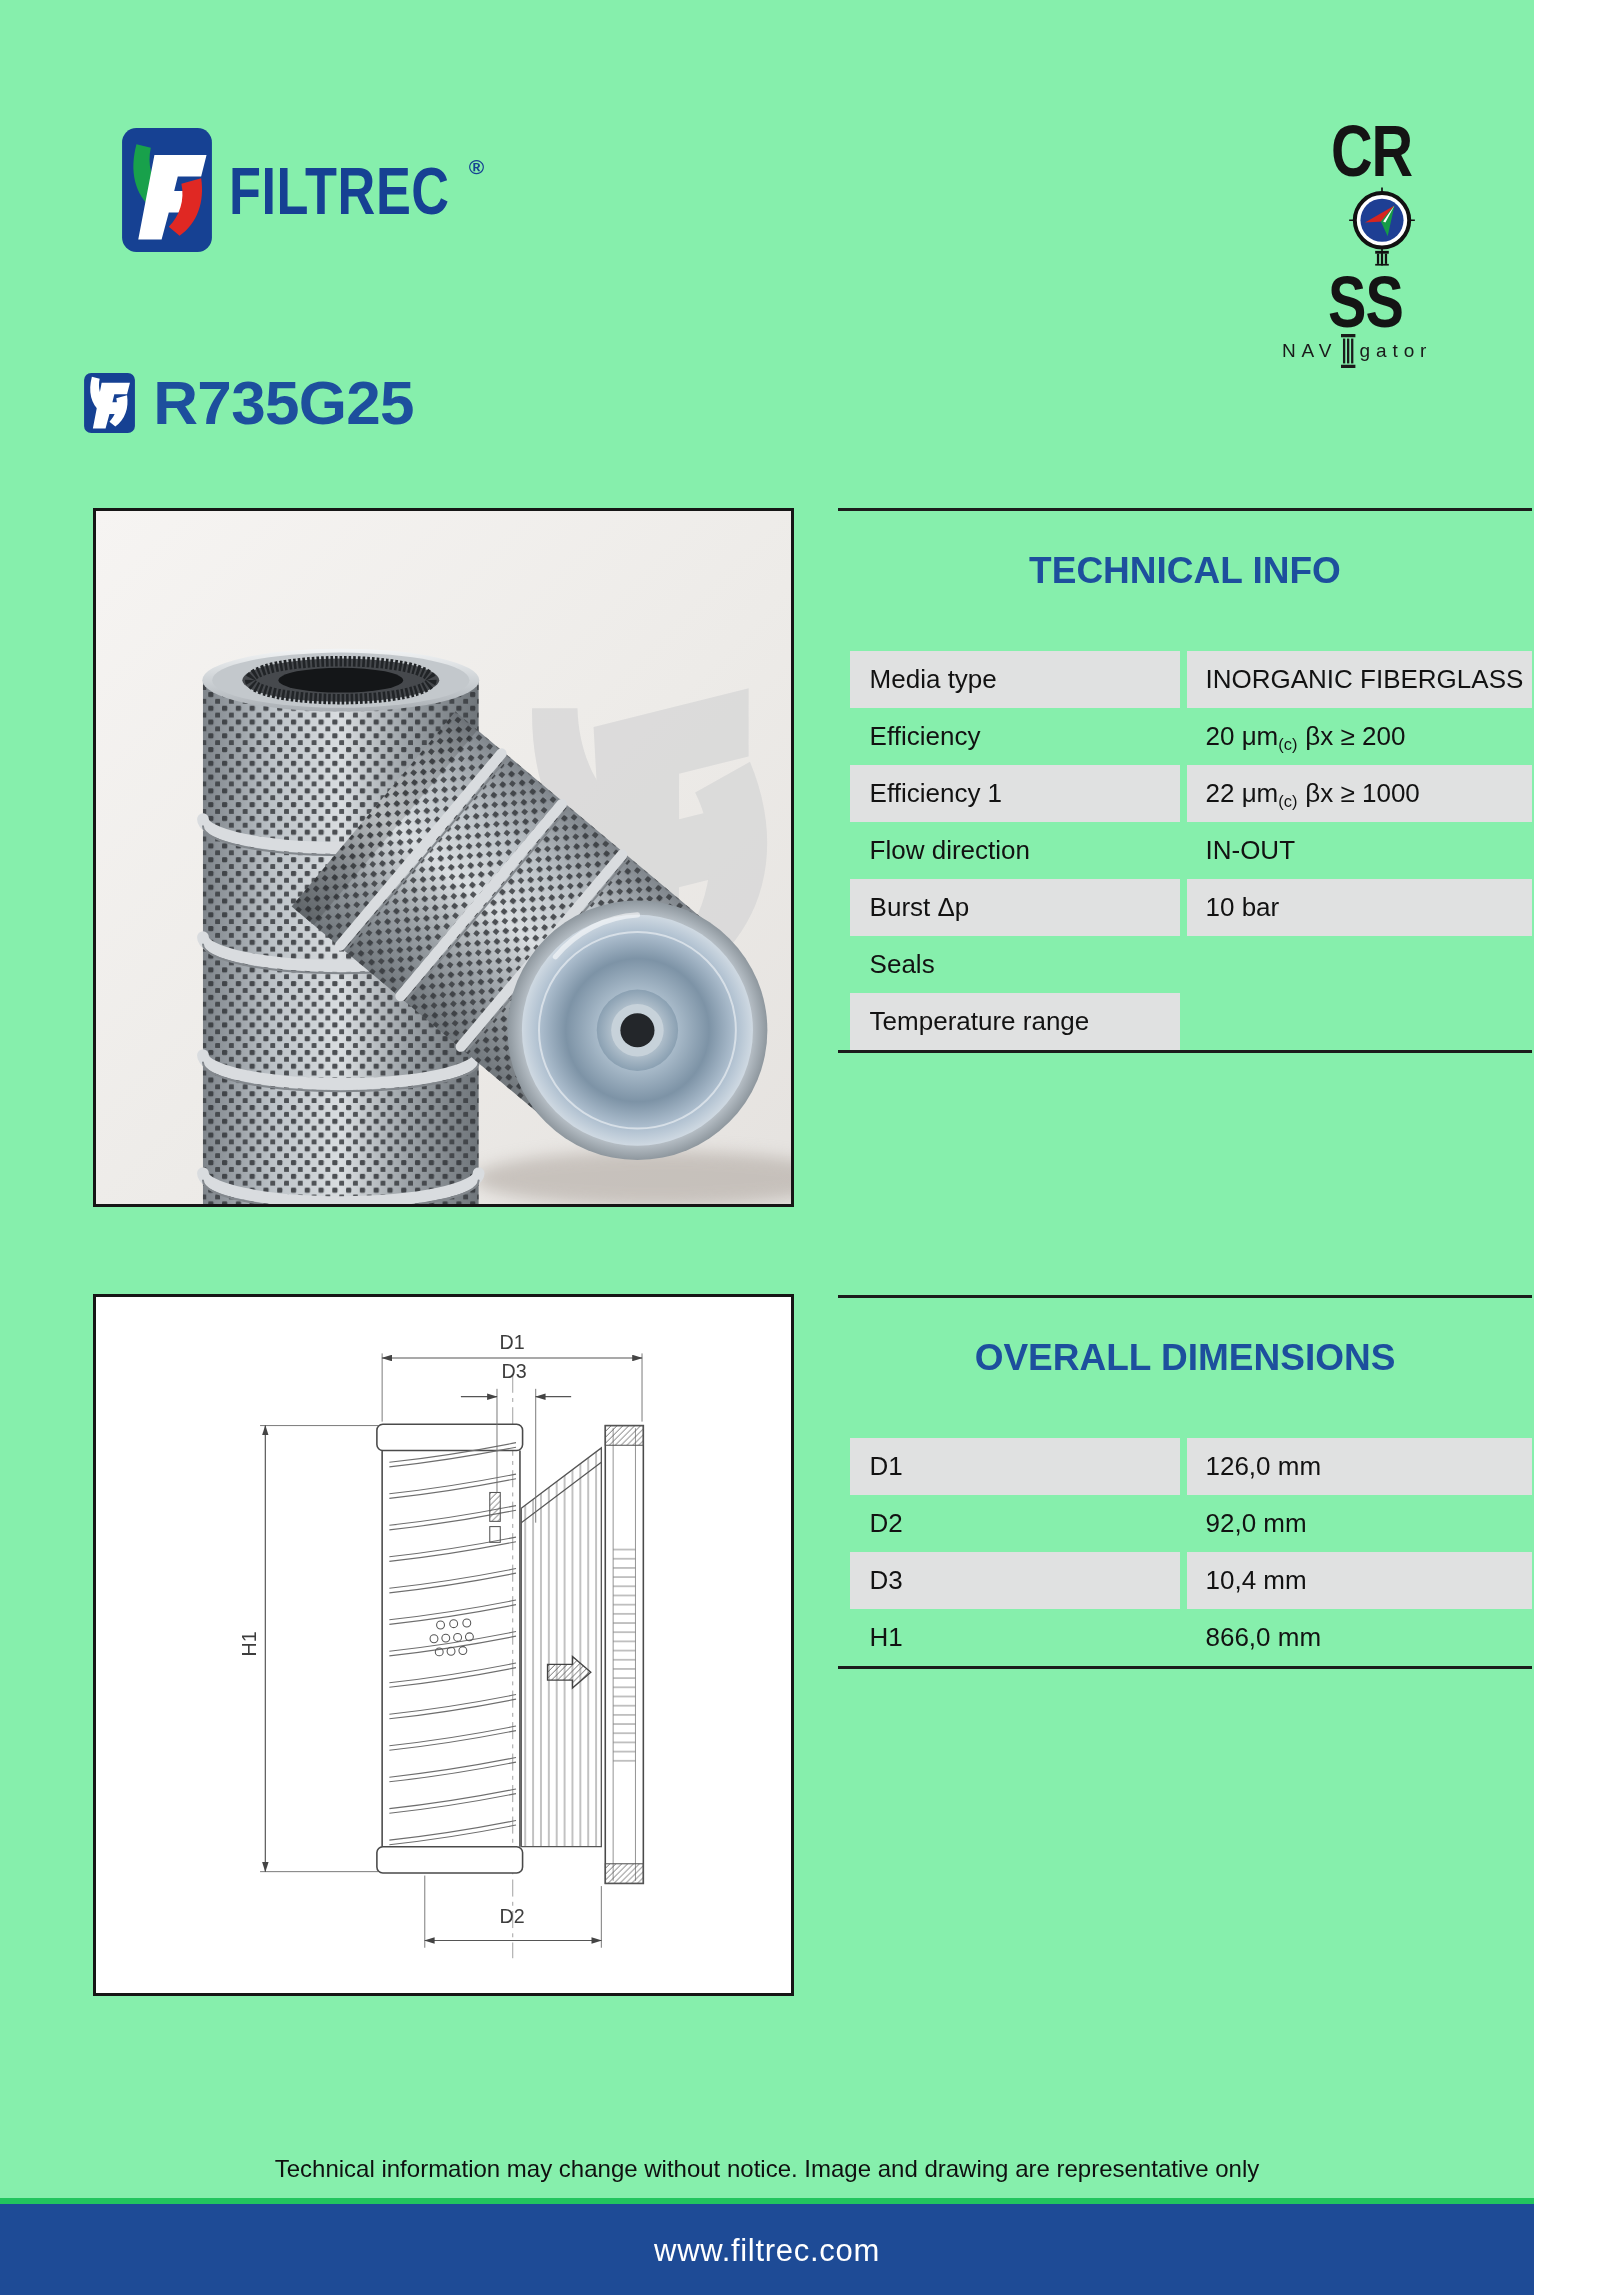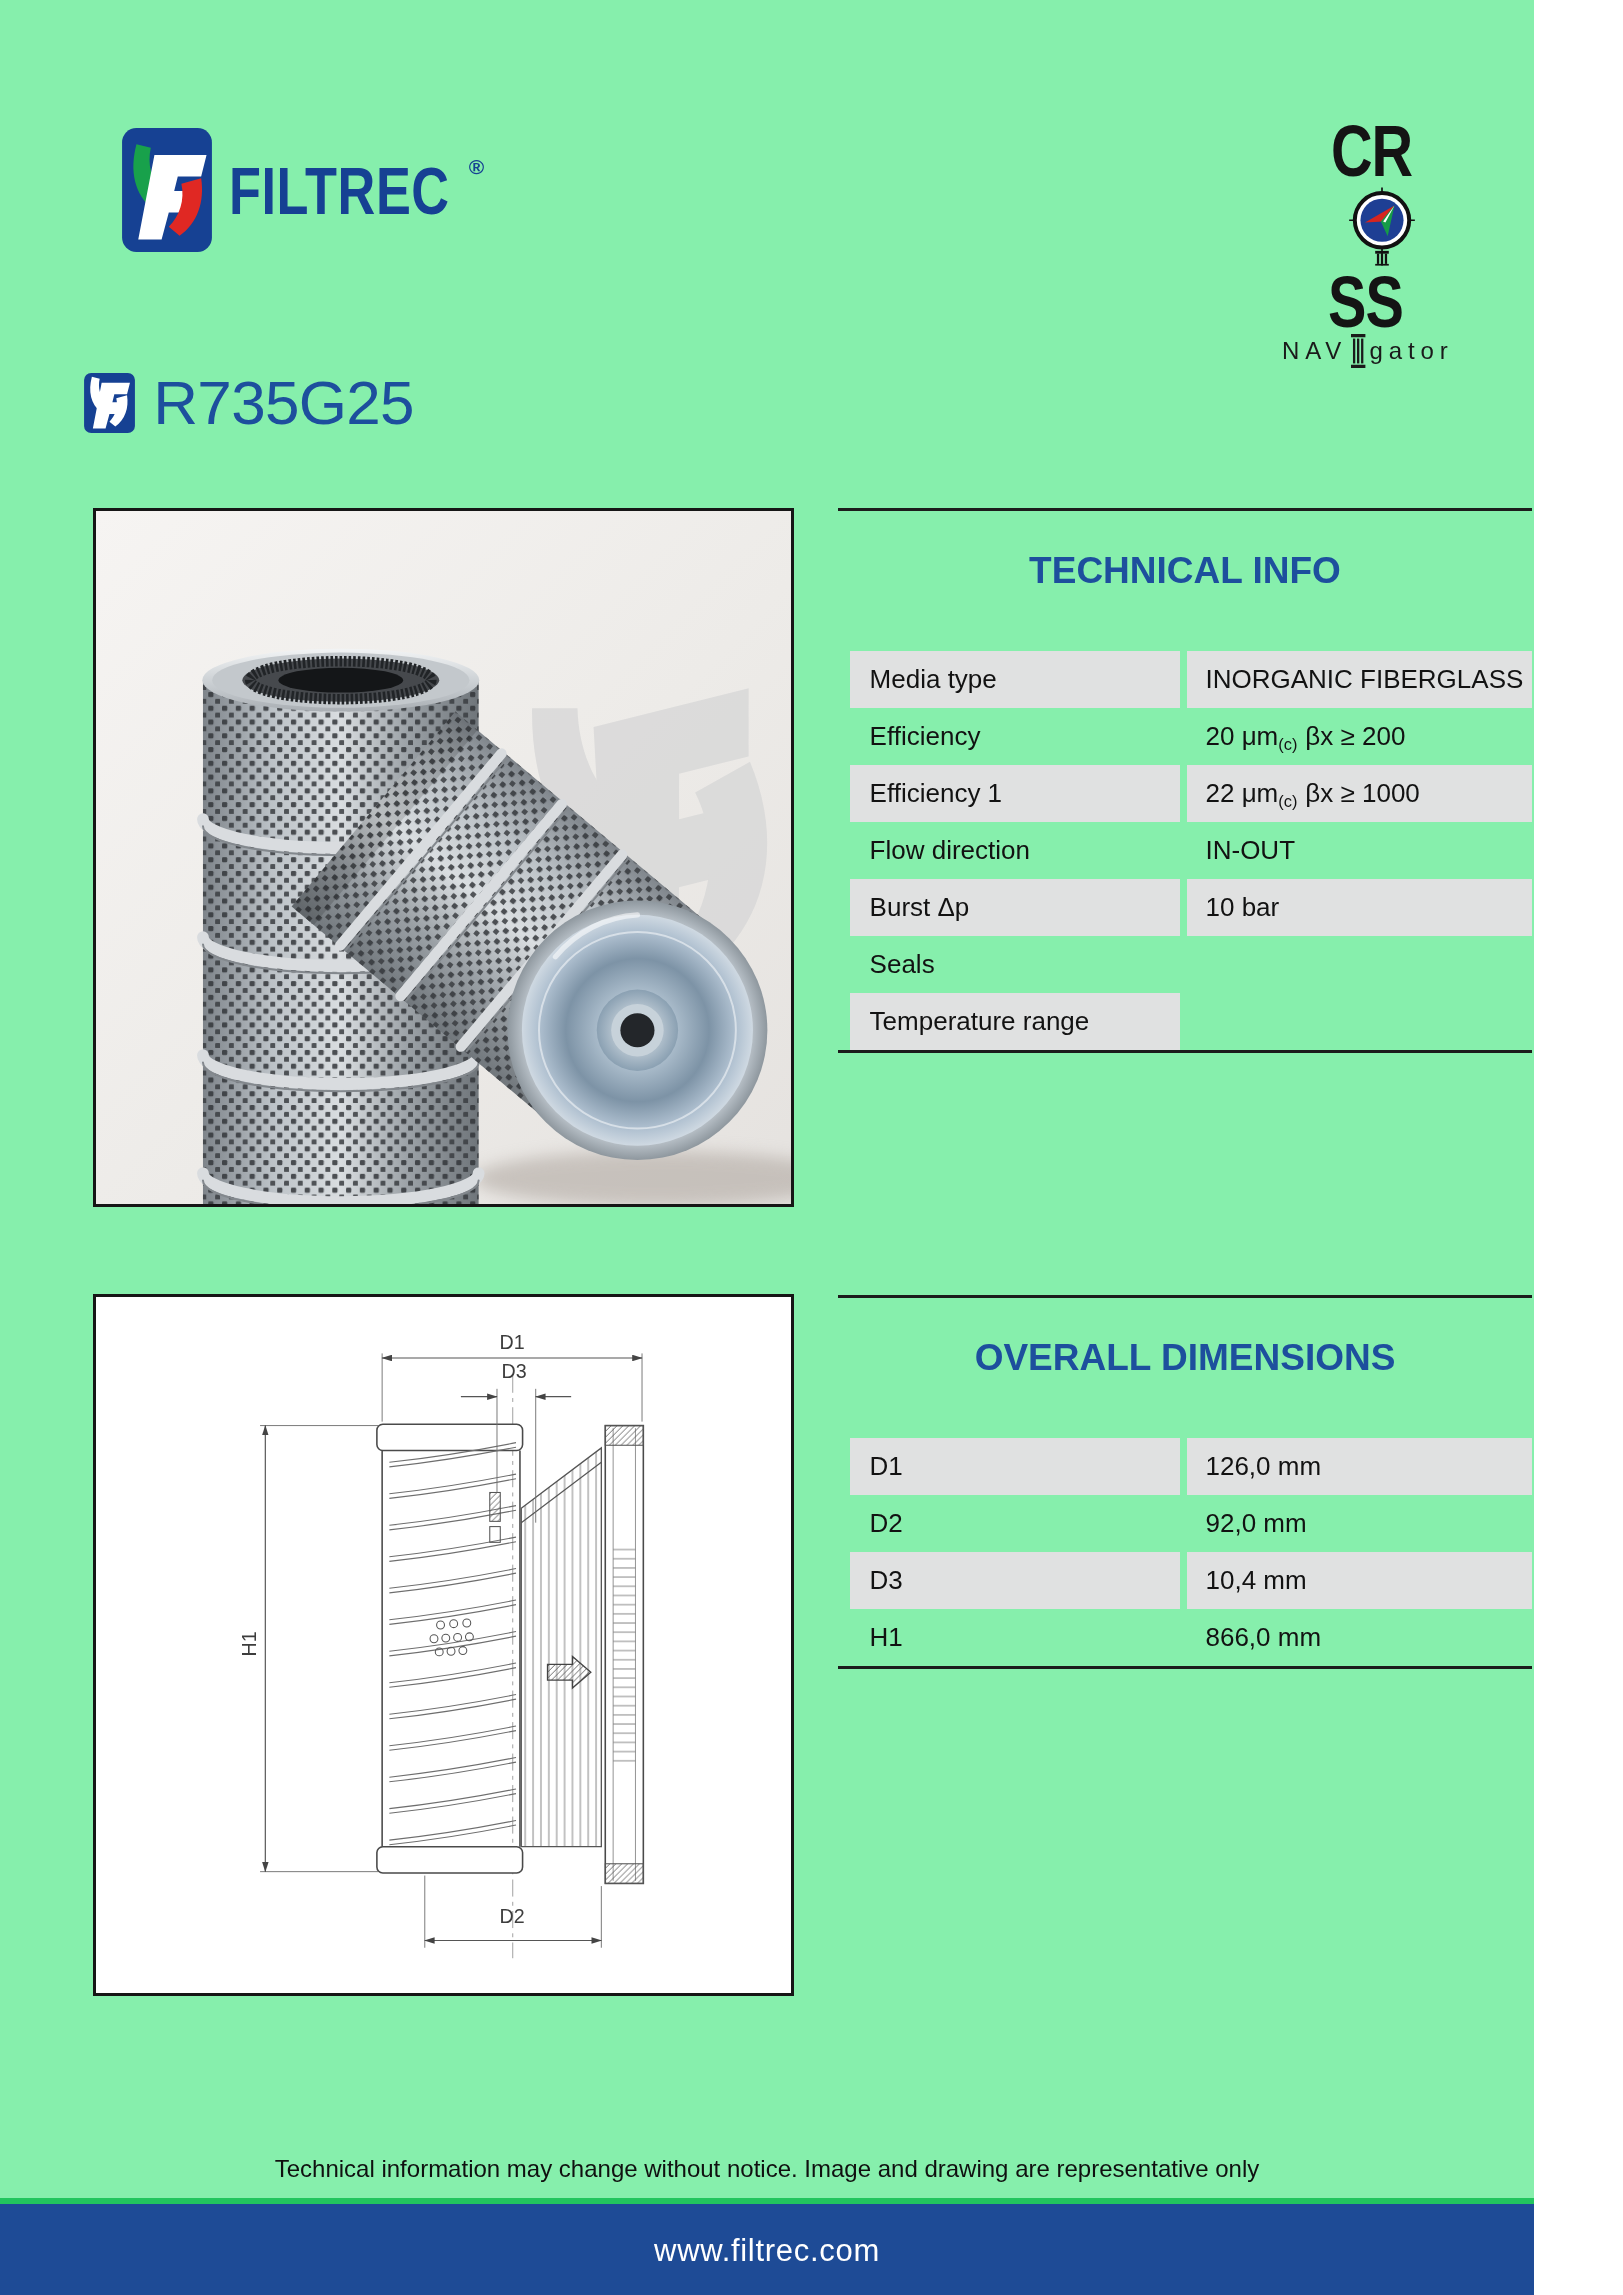--- a/index.html
+++ b/index.html
@@ -14,24 +14,24 @@
     display:inline-block;font-size:67px;font-weight:800;letter-spacing:0.7px;color:#164193;
     transform:scaleX(.78);transform-origin:left center;line-height:1;
   }
   .filtrec-reg{font-size:21px;color:#164193;font-weight:700;margin-left:-43px;margin-top:-1.3px;}
   .cross-logo{position:absolute;left:1241px;top:115px;width:281px;}
   .cross-line1{display:flex;align-items:center;flex-direction:column;}
   .cross-txt{display:inline-block;font-size:72px;font-weight:900;color:#141414;
     transform:scaleX(.8);transform-origin:left center;line-height:1;letter-spacing:-1.3px;}
   .cross-txt.right{transform-origin:left center;margin-left:-13px;}
   .cross-line2{display:flex;align-items:center;margin-top:-3.9px;padding-left:41px;
-    font-size:24px;color:#1a1a1a;letter-spacing:5.9px;}
+    font-size:19px;color:#1a1a1a;letter-spacing:5.9px;}
   
   .product-line{position:absolute;left:84px;top:372px;display:flex;align-items:center;gap:18.3px;}
-  .product-code{margin:0;font-size:62px;font-weight:400;letter-spacing:-0.7px;color:#1d4f9d;line-height:1;}
+  .product-code{margin:0;font-size:62px;font-weight:700;letter-spacing:-0.7px;color:#1d4f9d;line-height:1;}
   
   .photo-frame,.drawing-frame{
     position:absolute;left:93px;width:701px;margin:0;box-sizing:border-box;
     border:3.3px solid #161616;background:#fff;
   }
   .photo-frame{top:508px;height:699px;}
   .drawing-frame{top:1294px;height:702px;}
   .photo-frame svg,.drawing-frame svg{display:block;width:100%;height:100%;}
   
   .info-section{position:absolute;left:838px;width:694px;border-top:3.3px solid #1c1c1c;}

